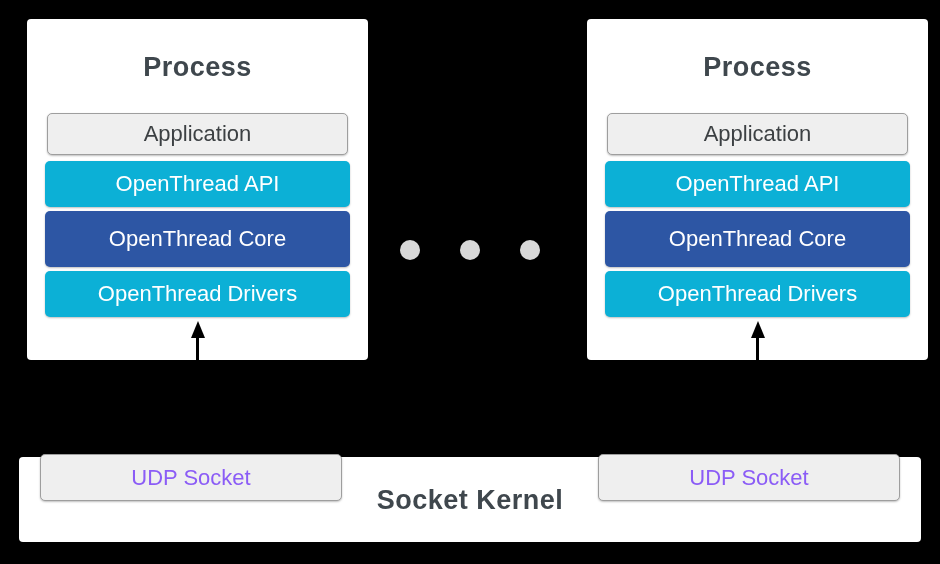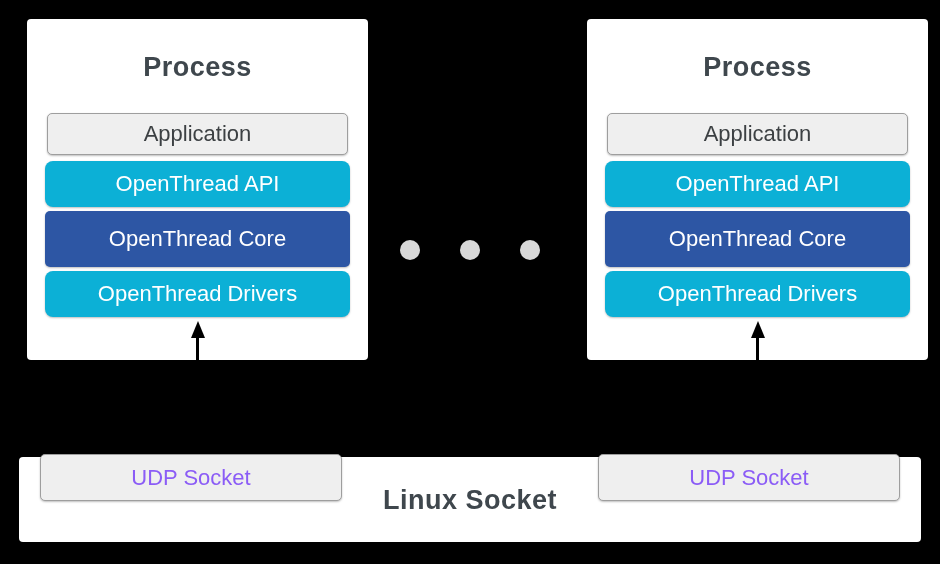--- a/index.html
+++ b/index.html
@@ -60,21 +60,20 @@
     border: 1.5px solid #9e9e9e;
     color: #3c4043;
     font-size: 22px;
   }
   .layer.cyan {
     height: 46px;
     margin-bottom: 4px;
     background: #0cb0d6;
     color: #ffffff;
     font-size: 22px;
-    border-radius: 8px;
   }
   .layer.blue {
     height: 56px;
     margin-bottom: 4px;
     background: #2d56a4;
     color: #ffffff;
     font-size: 22px;
     text-align: center;
   }
 
@@ -189,17 +188,17 @@
     <div class="layer blue">OpenThread Core</div>
     <div class="layer cyan">OpenThread Drivers</div>
   </div>
   <div class="up-arrow">
     <div class="head"></div>
     <div class="shaft"></div>
   </div>
 </div>
 
 <div class="kernel-bar">
-  <div class="kernel-label">Linux Socket</div>
+  <div class="kernel-label">Socket Kernel</div>
 </div>
 
 <div class="udp-socket left">UDP Socket</div>
 <div class="udp-socket right">UDP Socket</div>
 
 </body></html>

